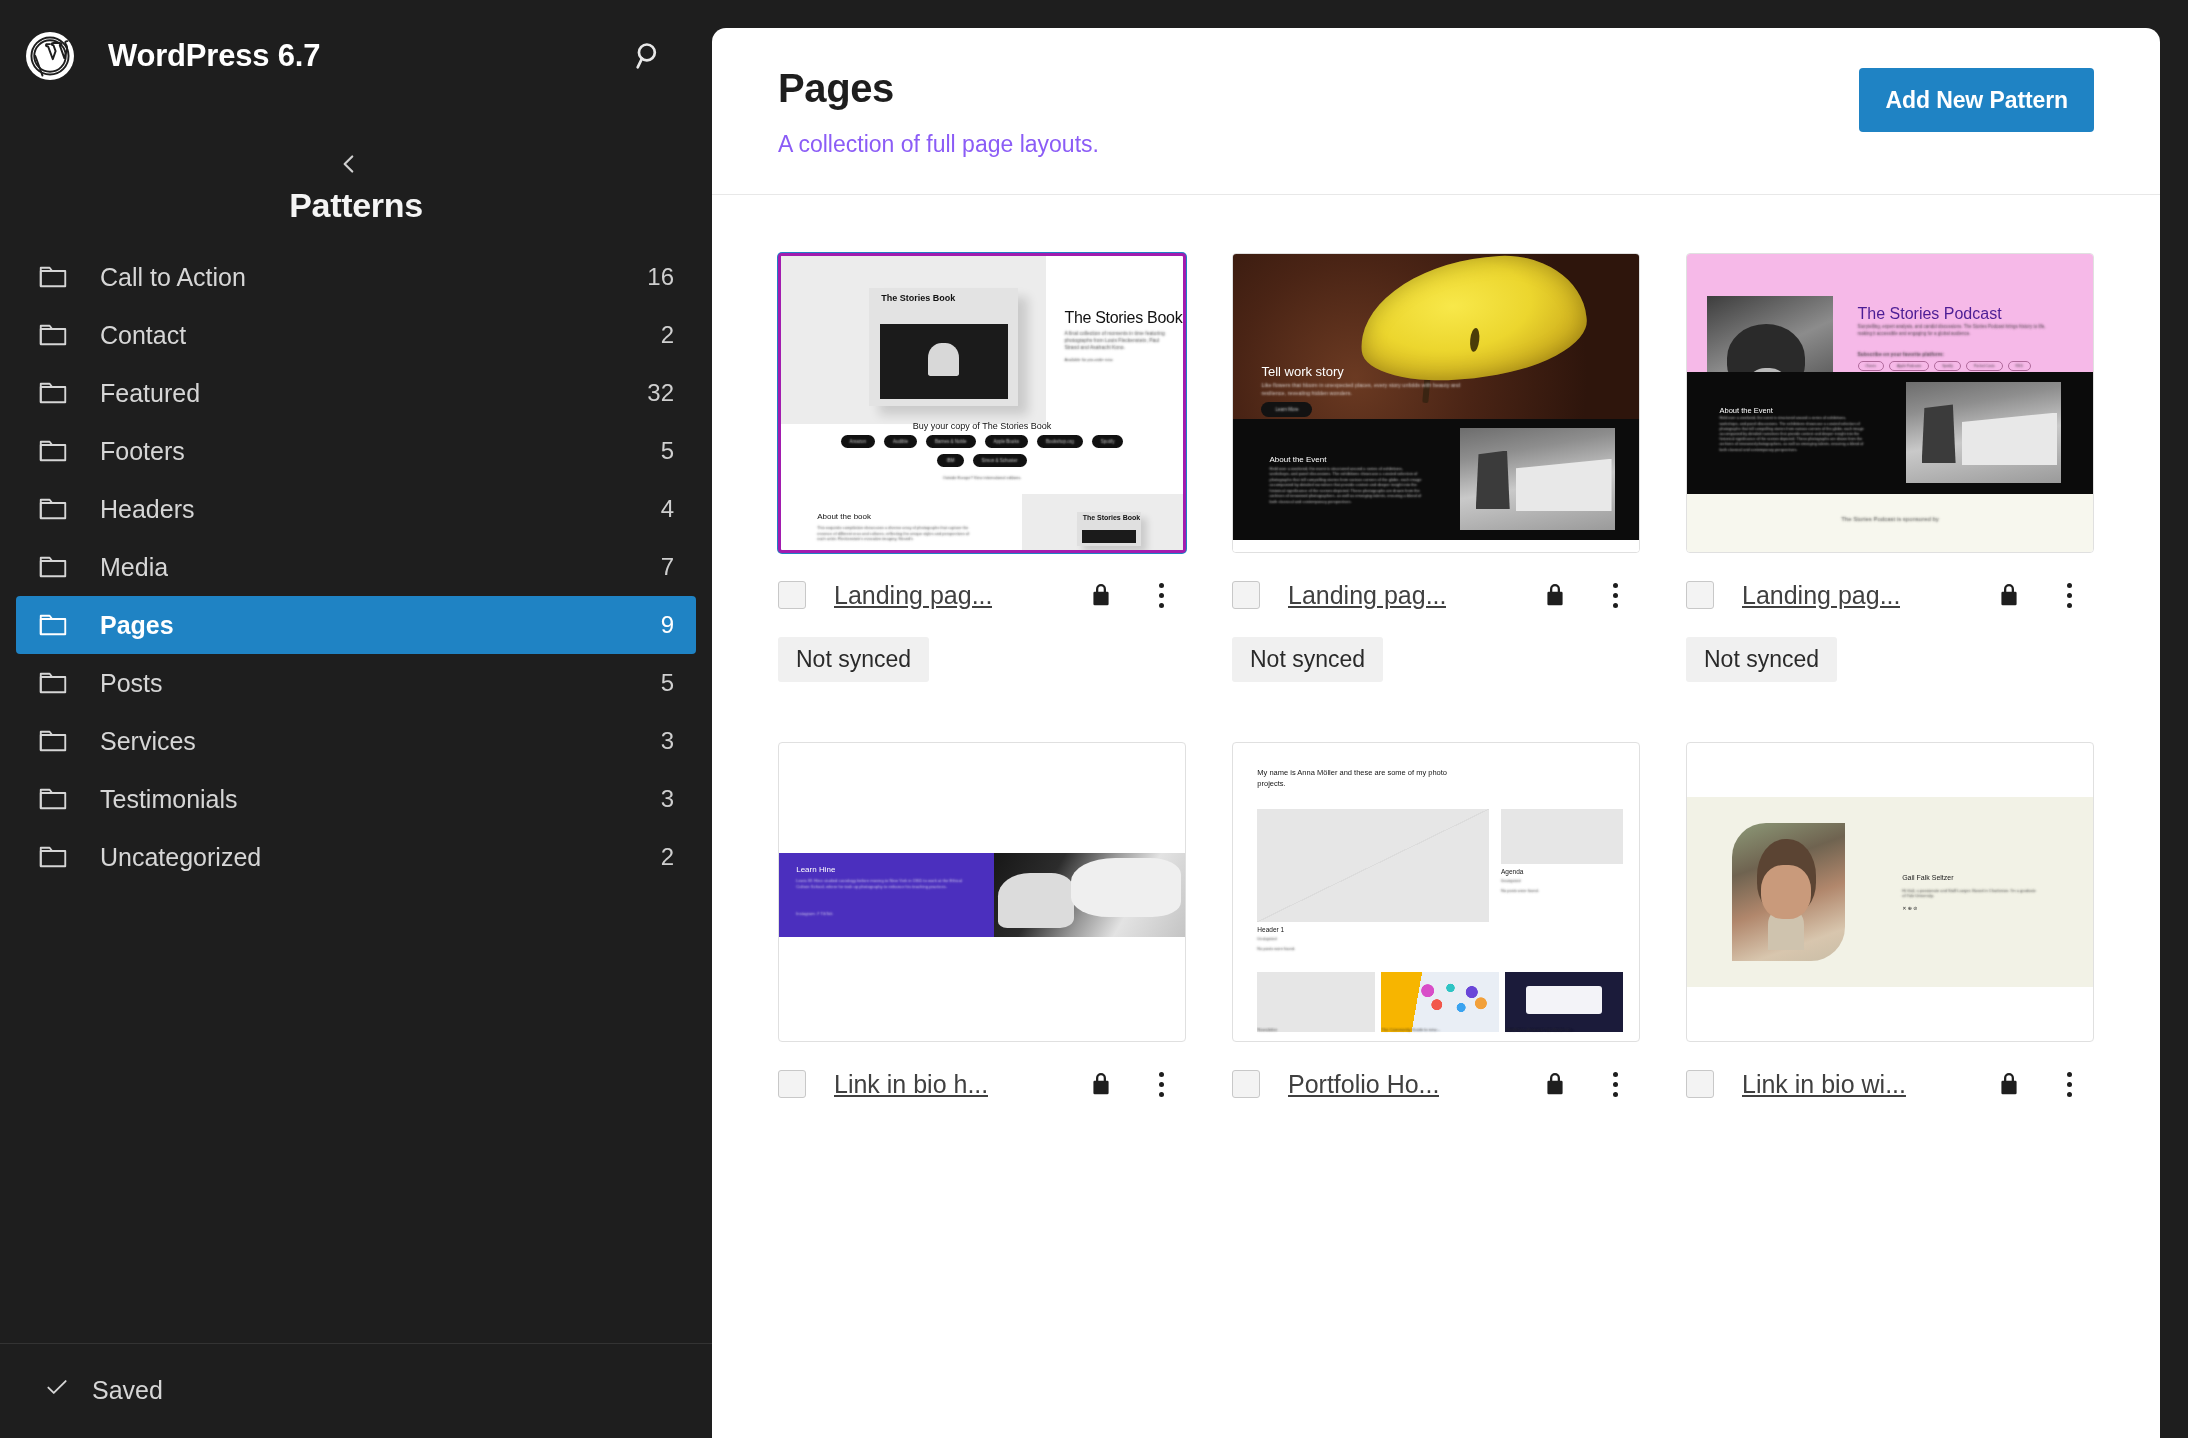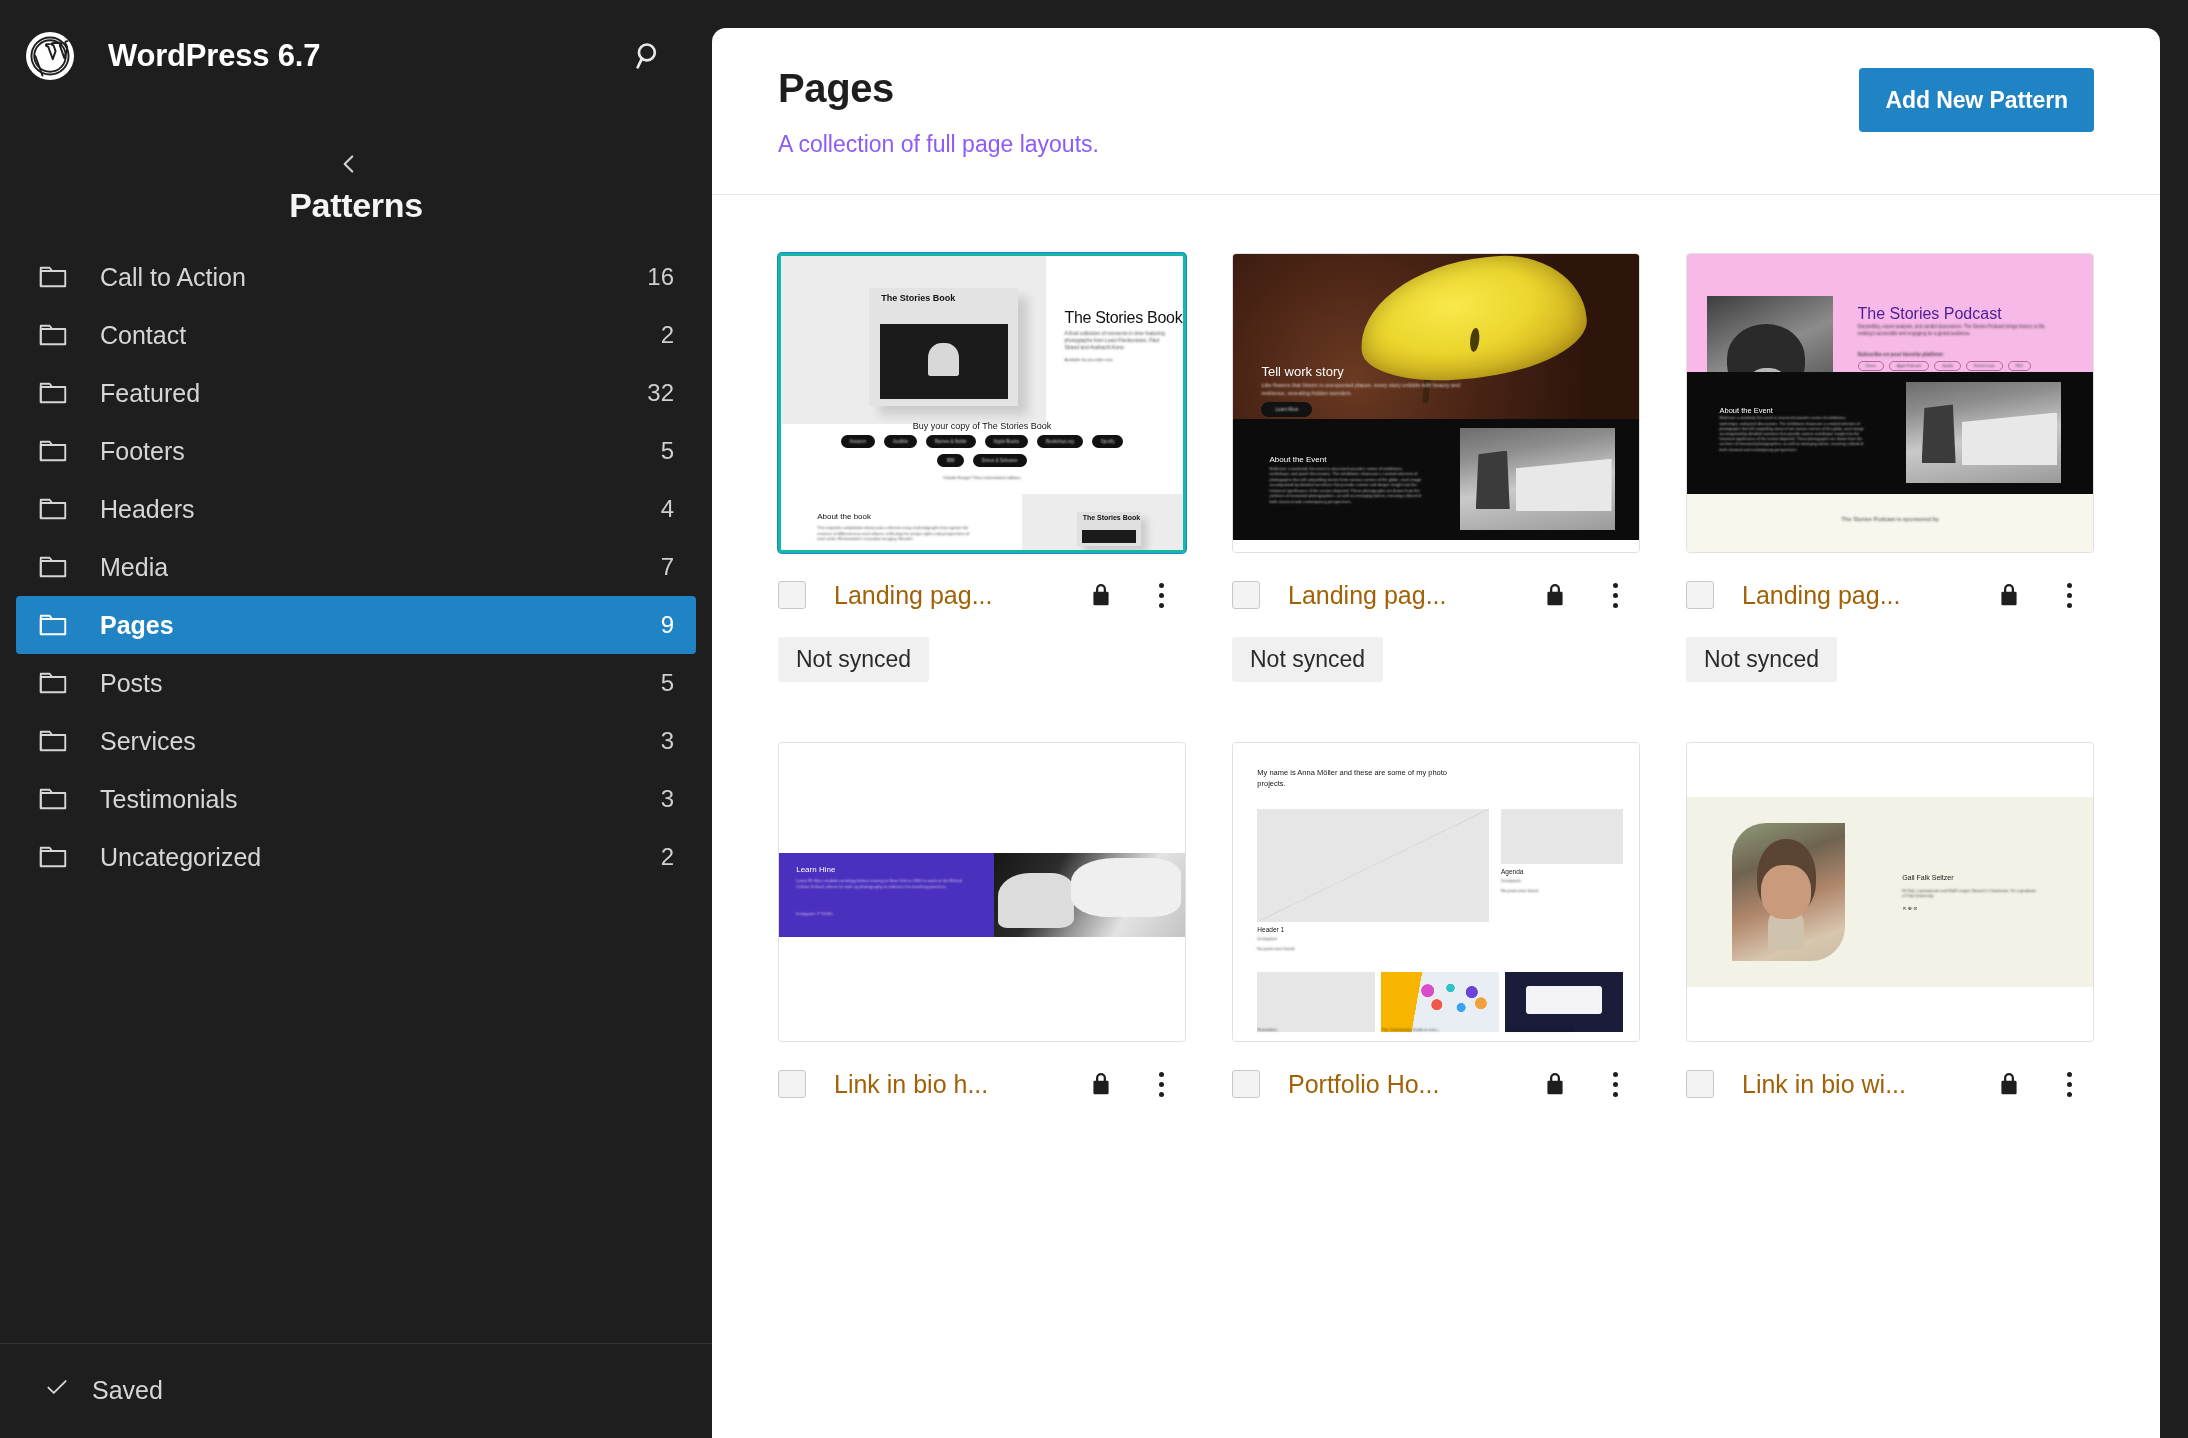--- a/index.html
+++ b/index.html
@@ -118,35 +118,35 @@
     display: grid; grid-template-columns: repeat(3, 1fr);
     column-gap: 46px; row-gap: 0;
   }
   .card { }
   .thumb {
     position: relative; width: 100%; height: 300px;
     background: #fff; overflow: hidden;
     border: 1px solid #e0e0e0; border-radius: 4px;
   }
   .thumb.selected {
-    border: 3px solid #14b8a6;
+    border: 3px solid #a21caf;
     box-shadow: 0 0 0 1px #1f83c4;
   }
   .card-row {
     display: flex; align-items: center;
     margin-top: 22px; height: 40px;
   }
   .chk {
     width: 28px; height: 28px; flex: 0 0 auto;
     border: 1px solid #c8c8c8; border-radius: 3px;
     background: #f3f3f3; cursor: pointer;
   }
   .card-title {
-    margin-left: 28px; font-size: 25px; color: #a16207;
-    white-space: nowrap; overflow: hidden; max-width: 300px;
+    margin-left: 28px; font-size: 25px; color: #404040;
+    white-space: nowrap; overflow: hidden; max-width: 300px; text-decoration: underline;
   }
   .lock { margin-left: auto; margin-right: 30px; cursor: pointer; display:flex; }
   .kebab {
     width: 34px; display: flex; flex-direction: column;
     align-items: center; gap: 5px; cursor: pointer; margin-right: 8px;
   }
   .kebab i { width: 5px; height: 5px; background: #1e1e1e; border-radius: 50%; display:block; }
   .sync-badge {
     display: inline-block; margin-top: 22px;
     background: #f0f0f0; color: #2a2a2a;

